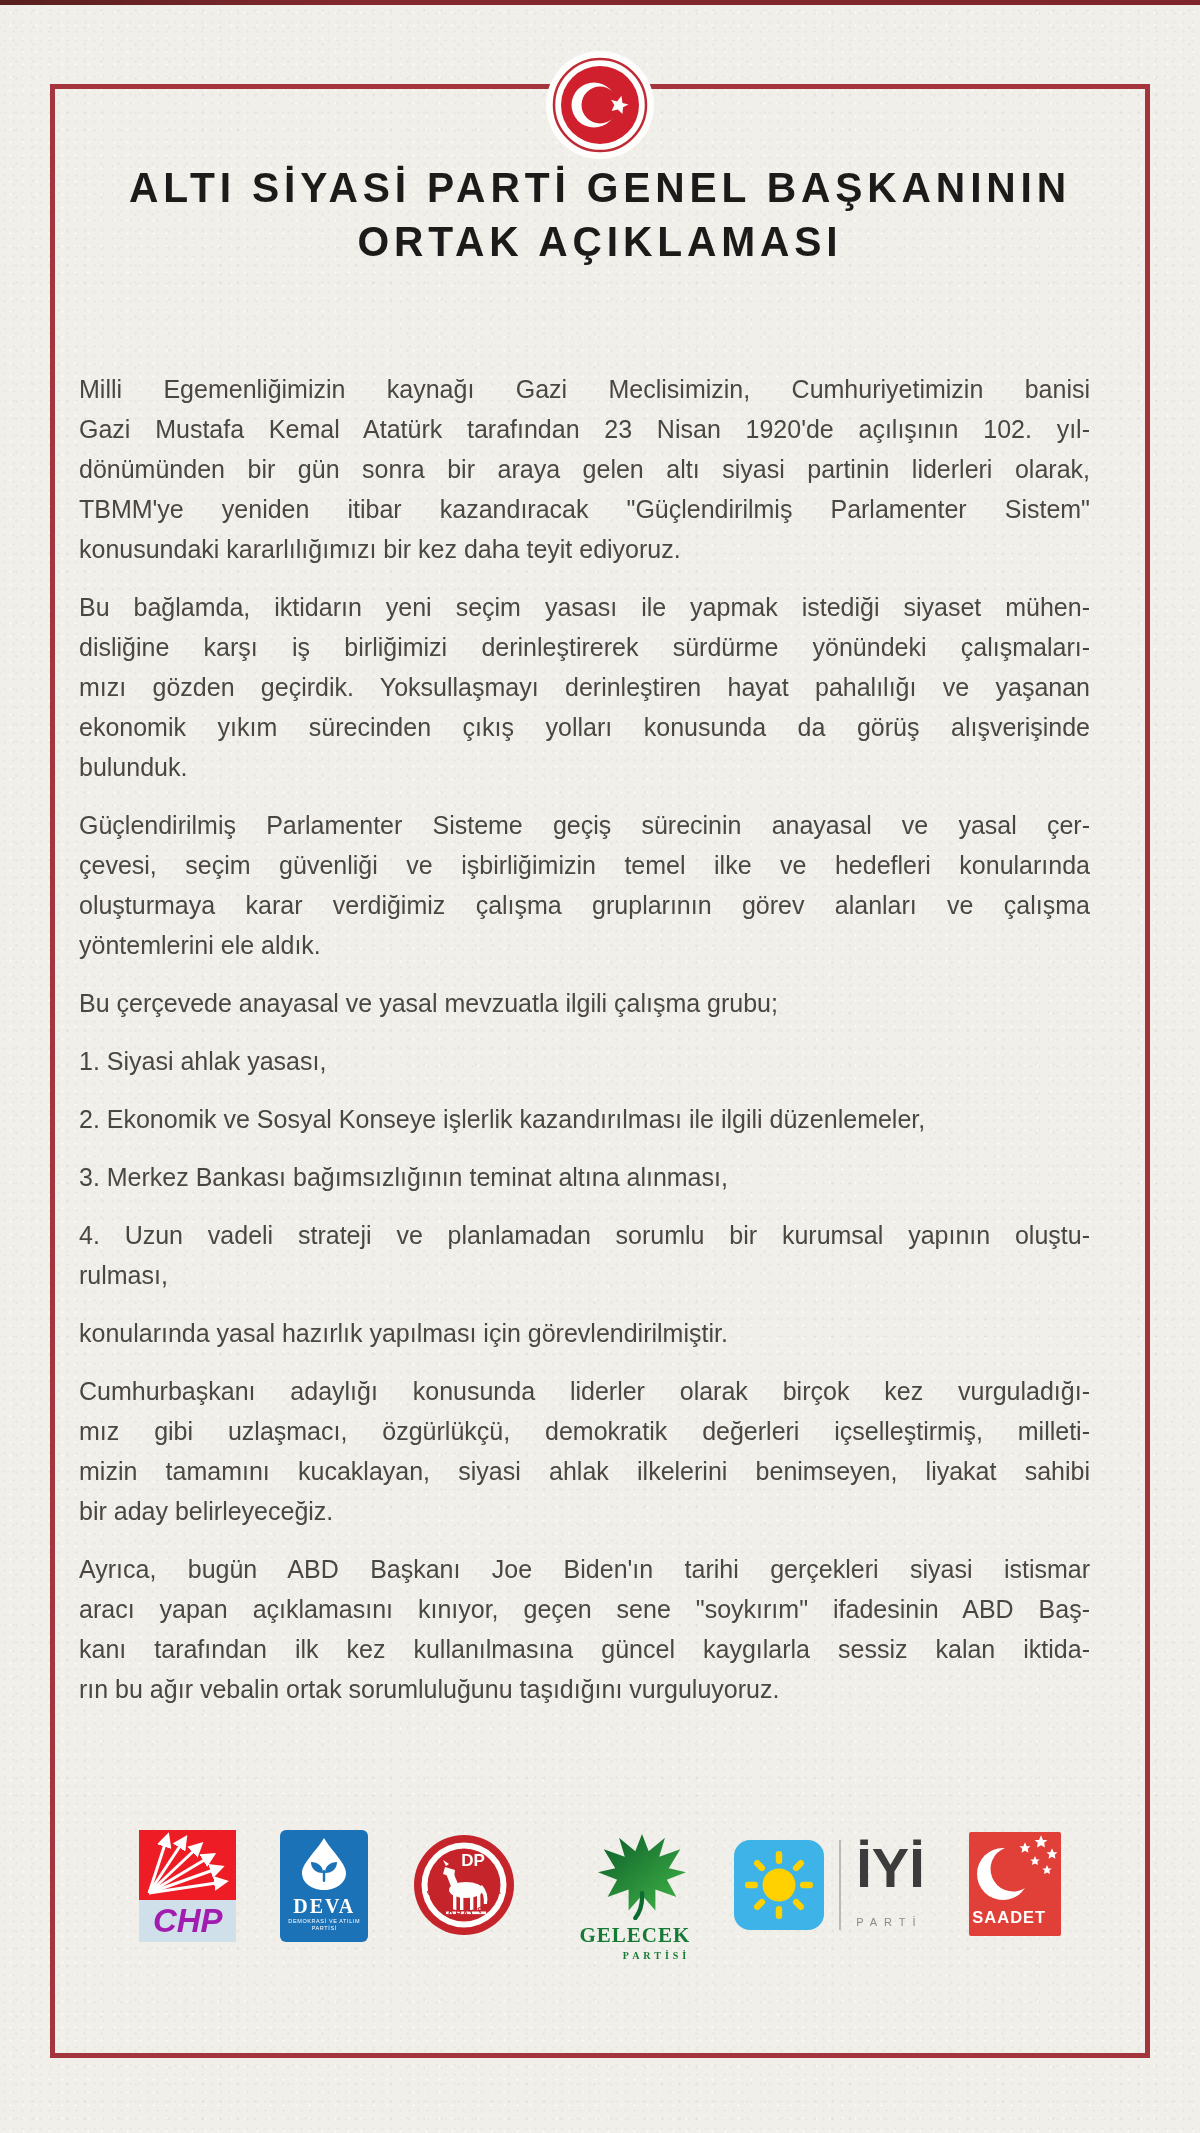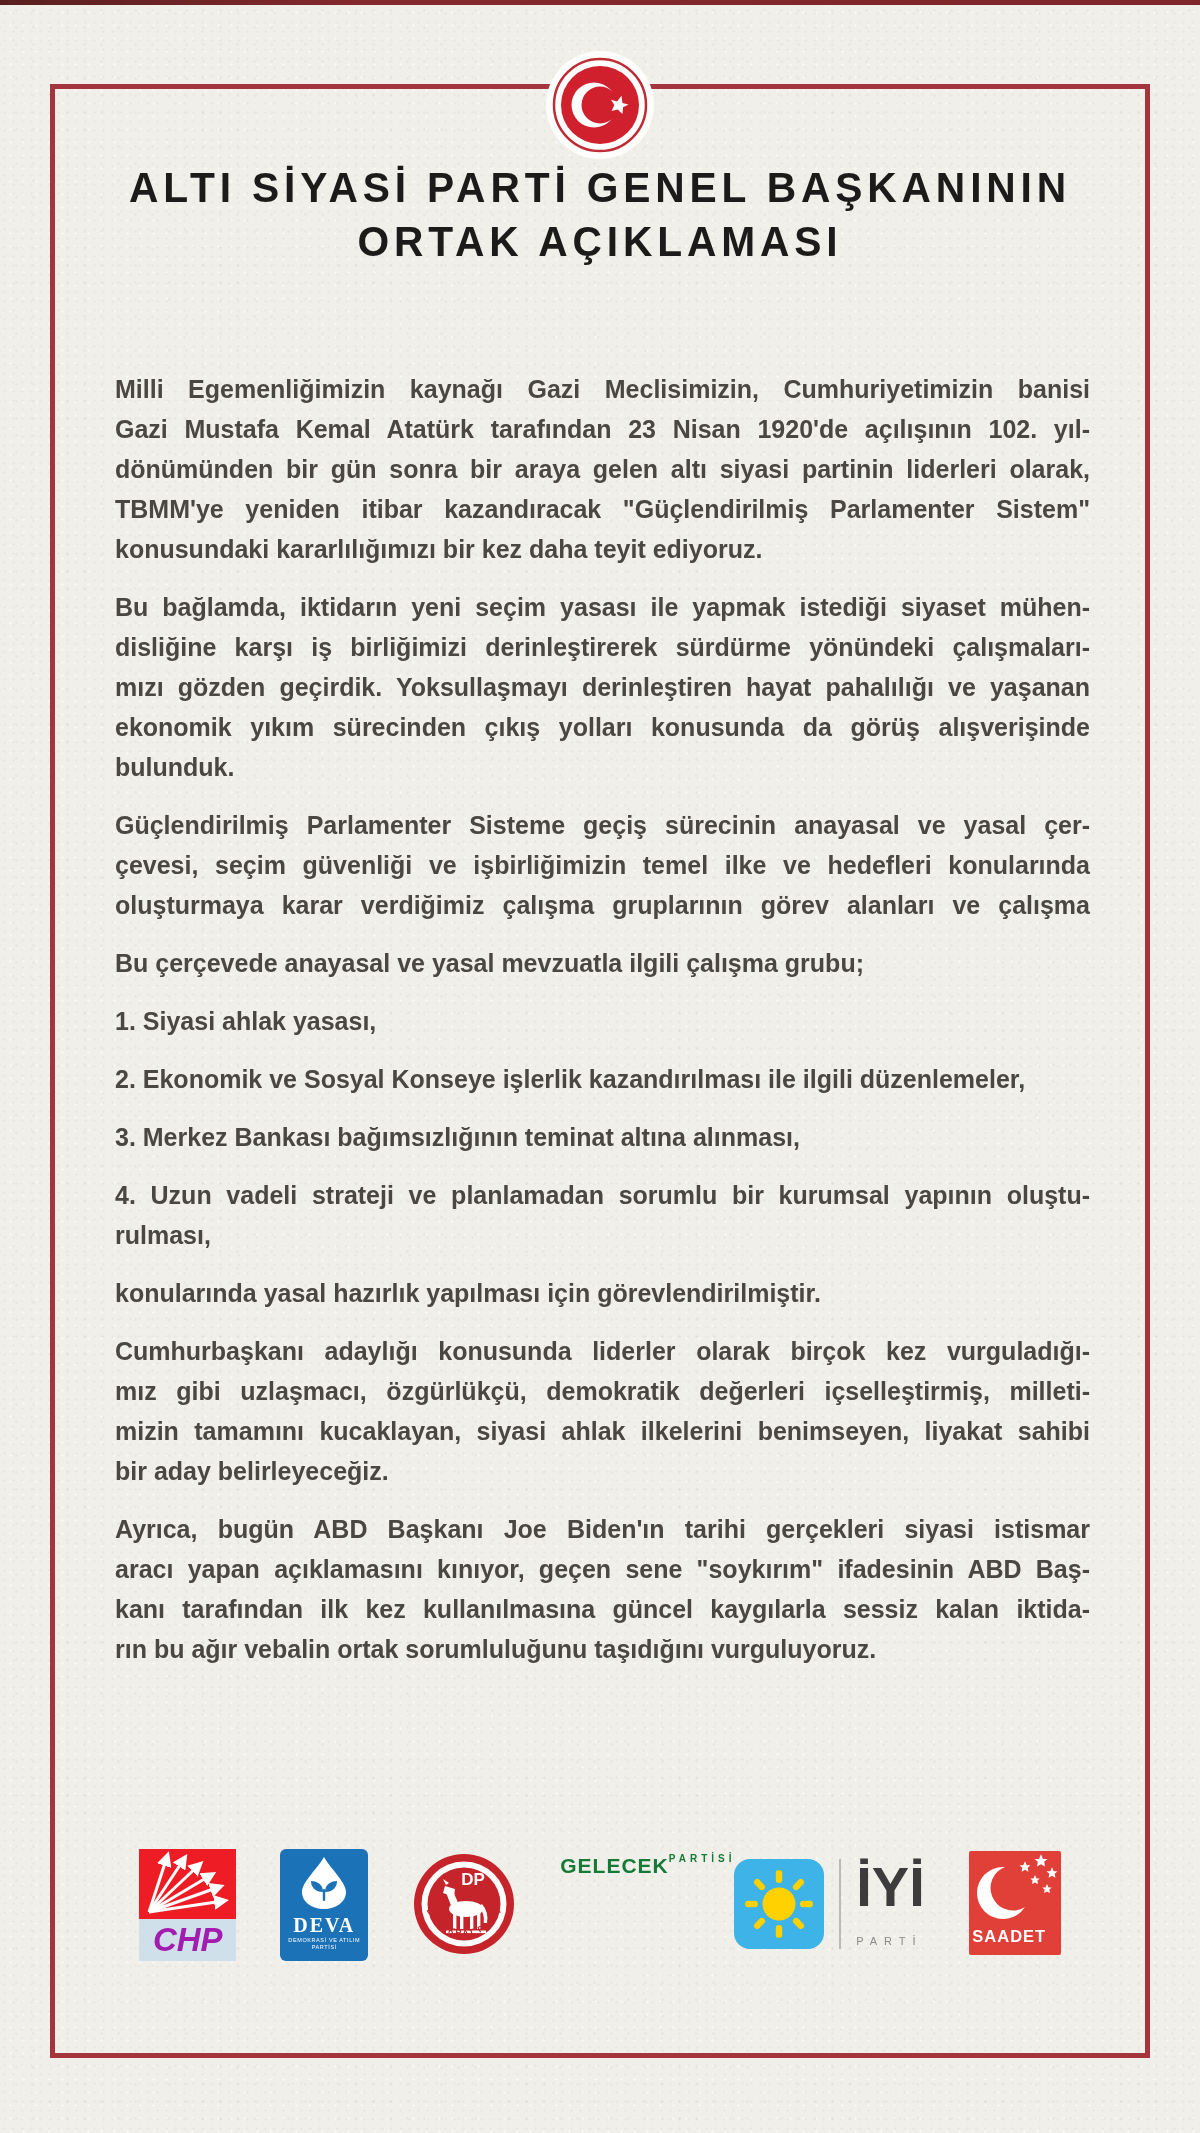--- a/index.html
+++ b/index.html
@@ -20,22 +20,22 @@
     border:5px solid #a5353c;box-sizing:border-box;}
   
   .emblem{position:absolute;top:-38px;left:50%;transform:translateX(-50%);
     width:108px;height:108px;border-radius:50%;background:#fdfdfb;
     display:flex;align-items:center;justify-content:center;}
   
   .title{padding-top:72px;text-align:center;color:#1d1b1a;
     font-weight:bold;font-size:42px;line-height:54px;letter-spacing:5px;}
   .title div{transform:scaleX(.97);}
   
-  .body-text{margin:100px 55px 0 60px;color:#4a4642;
-    font-size:25px;line-height:40px;font-weight:bold;}
+  .body-text{margin:100px 55px 0 24px;color:#4a4642;
+    font-size:25px;line-height:40px;}
   .para{margin:0 0 18px 0;}
   .line{text-align:justify;text-align-last:justify;}
   .line.last{text-align-last:left;}
   
   .footer{position:absolute;left:0;right:0;bottom:92px;
     display:flex;justify-content:center;align-items:flex-start;gap:44px;}
   .logo{flex:0 0 auto;}
   
   .chp{width:97px;}
   .chp-top{width:97px;height:70px;background:#ee1c25;}
@@ -45,21 +45,21 @@
     font-size:33px;letter-spacing:0px;}
   
   .deva{width:88px;height:112px;background:#1c72b7;border-radius:6px;
     display:flex;flex-direction:column;align-items:center;padding-top:7px;box-sizing:border-box;}
   .deva-label{color:#fff;font-family:"Liberation Serif",serif;font-weight:bold;
     font-size:20px;letter-spacing:2px;margin-top:4px;}
   .deva-sub{color:#fff;font-size:5.5px;letter-spacing:.6px;line-height:7px;text-align:center;}
   
   .dp{width:104px;margin-top:3px;}
   
-  .gelecek{width:130px;display:flex;align-items:flex-start;margin-top:2px;}
+  .gelecek{width:130px;display:flex;flex-direction:column;align-items:flex-end;margin-top:2px;font-family:Liberation Serif, serif;}
   .gelecek-label{color:#157a36;font-weight:bold;font-size:21px;letter-spacing:1px;margin-top:3px;}
   .gelecek-sub{color:#157a36;font-weight:bold;font-size:10px;letter-spacing:4px;margin-top:2px;}
   
   .iyi{display:flex;align-items:stretch;gap:15px;margin-top:10px;}
   .iyi-sun{width:90px;height:90px;background:#3eb3e7;border-radius:16px;
     display:flex;align-items:center;justify-content:center;}
   .iyi-divider{width:2px;background:#bdbab4;}
   .iyi-text{display:flex;flex-direction:column;justify-content:space-between;padding:2px 0;}
   .iyi-label{color:#3c3c3c;font-weight:bold;font-size:56px;line-height:52px;}
   .iyi-sub{color:#8a8a8a;font-size:11px;letter-spacing:7px;}
@@ -108,20 +108,21 @@
           <div class="line">Bu bağlamda, iktidarın yeni seçim yasası ile yapmak istediği siyaset mühen-</div>
           <div class="line">disliğine karşı iş birliğimizi derinleştirerek sürdürme yönündeki çalışmaları-</div>
           <div class="line">mızı gözden geçirdik. Yoksullaşmayı derinleştiren hayat pahalılığı ve yaşanan</div>
           <div class="line">ekonomik yıkım sürecinden çıkış yolları konusunda da görüş alışverişinde</div>
           <div class="line last">bulunduk.</div>
         </div>
         <div class="para">
           <div class="line">Güçlendirilmiş Parlamenter Sisteme geçiş sürecinin anayasal ve yasal çer-</div>
           <div class="line">çevesi, seçim güvenliği ve işbirliğimizin temel ilke ve hedefleri konularında</div>
           <div class="line">oluşturmaya karar verdiğimiz çalışma gruplarının görev alanları ve çalışma</div>
+          <div class="line last">yöntemlerini ele aldık.</div>
         </div>
         <div class="para">
           <div class="line last">Bu çerçevede anayasal ve yasal mevzuatla ilgili çalışma grubu;</div>
         </div>
         <div class="para">
           <div class="line last">1. Siyasi ahlak yasası,</div>
         </div>
         <div class="para">
           <div class="line last">2. Ekonomik ve Sosyal Konseye işlerlik kazandırılması ile ilgili düzenlemeler,</div>
         </div>

